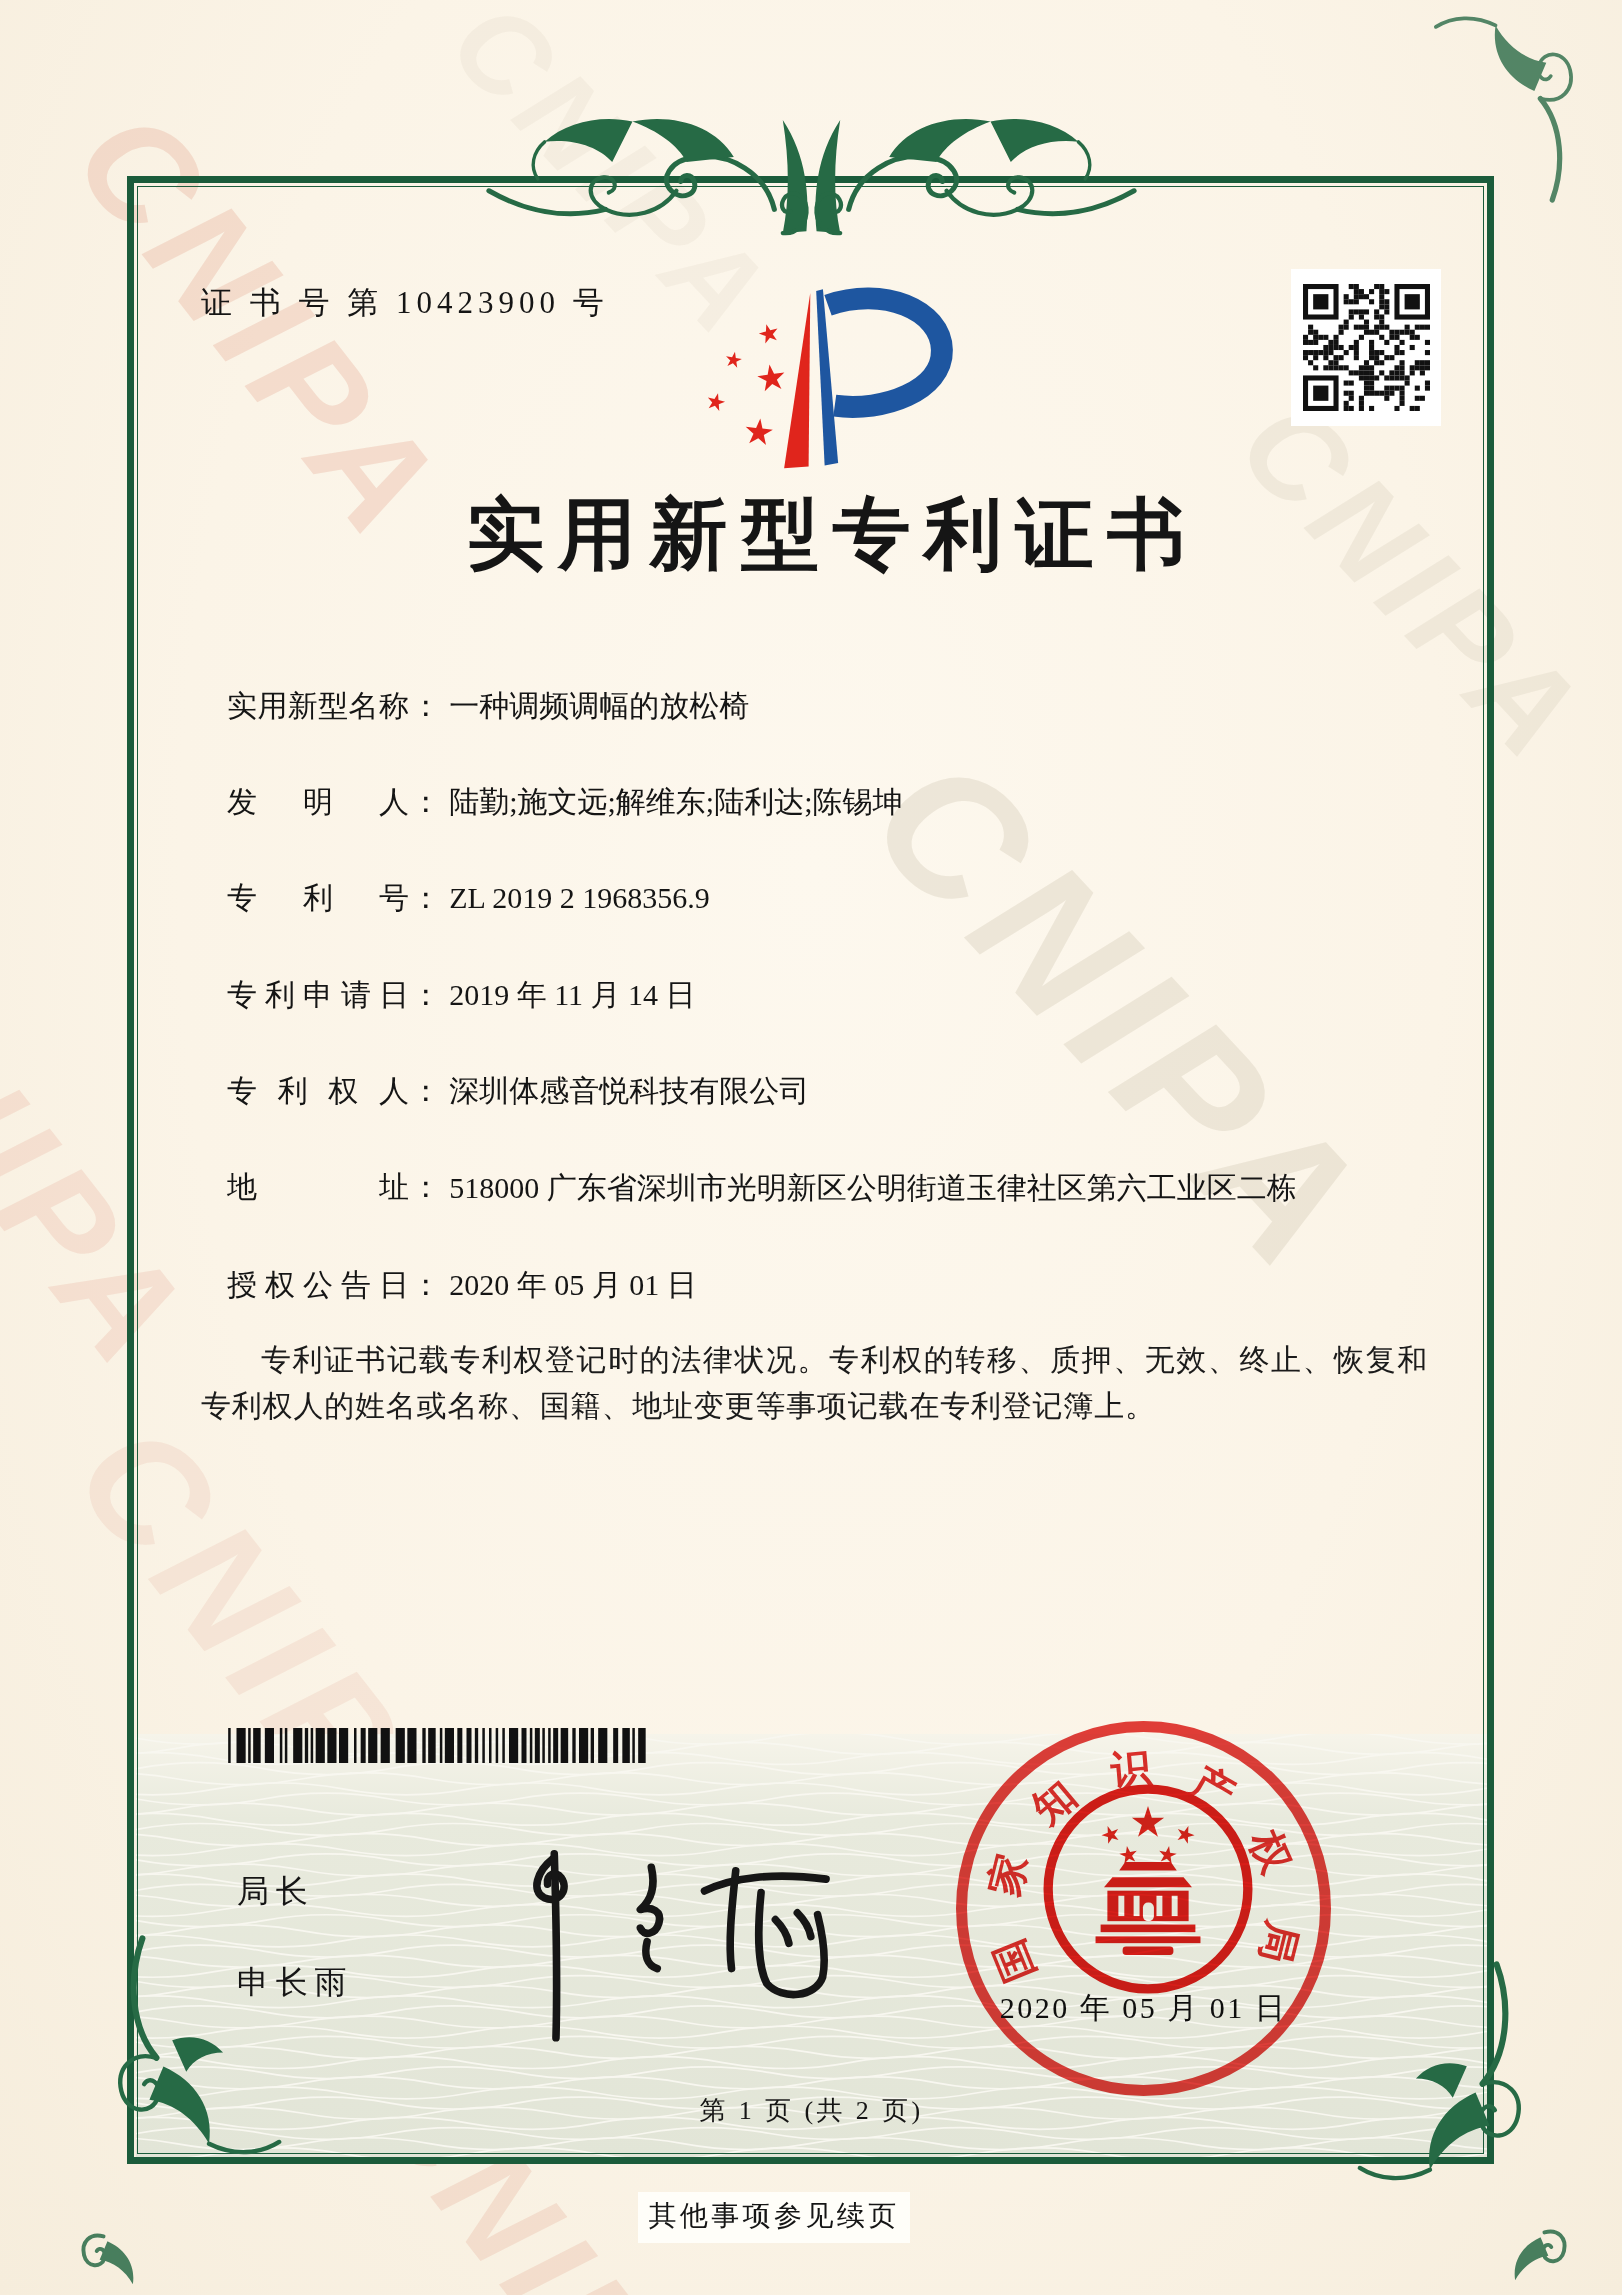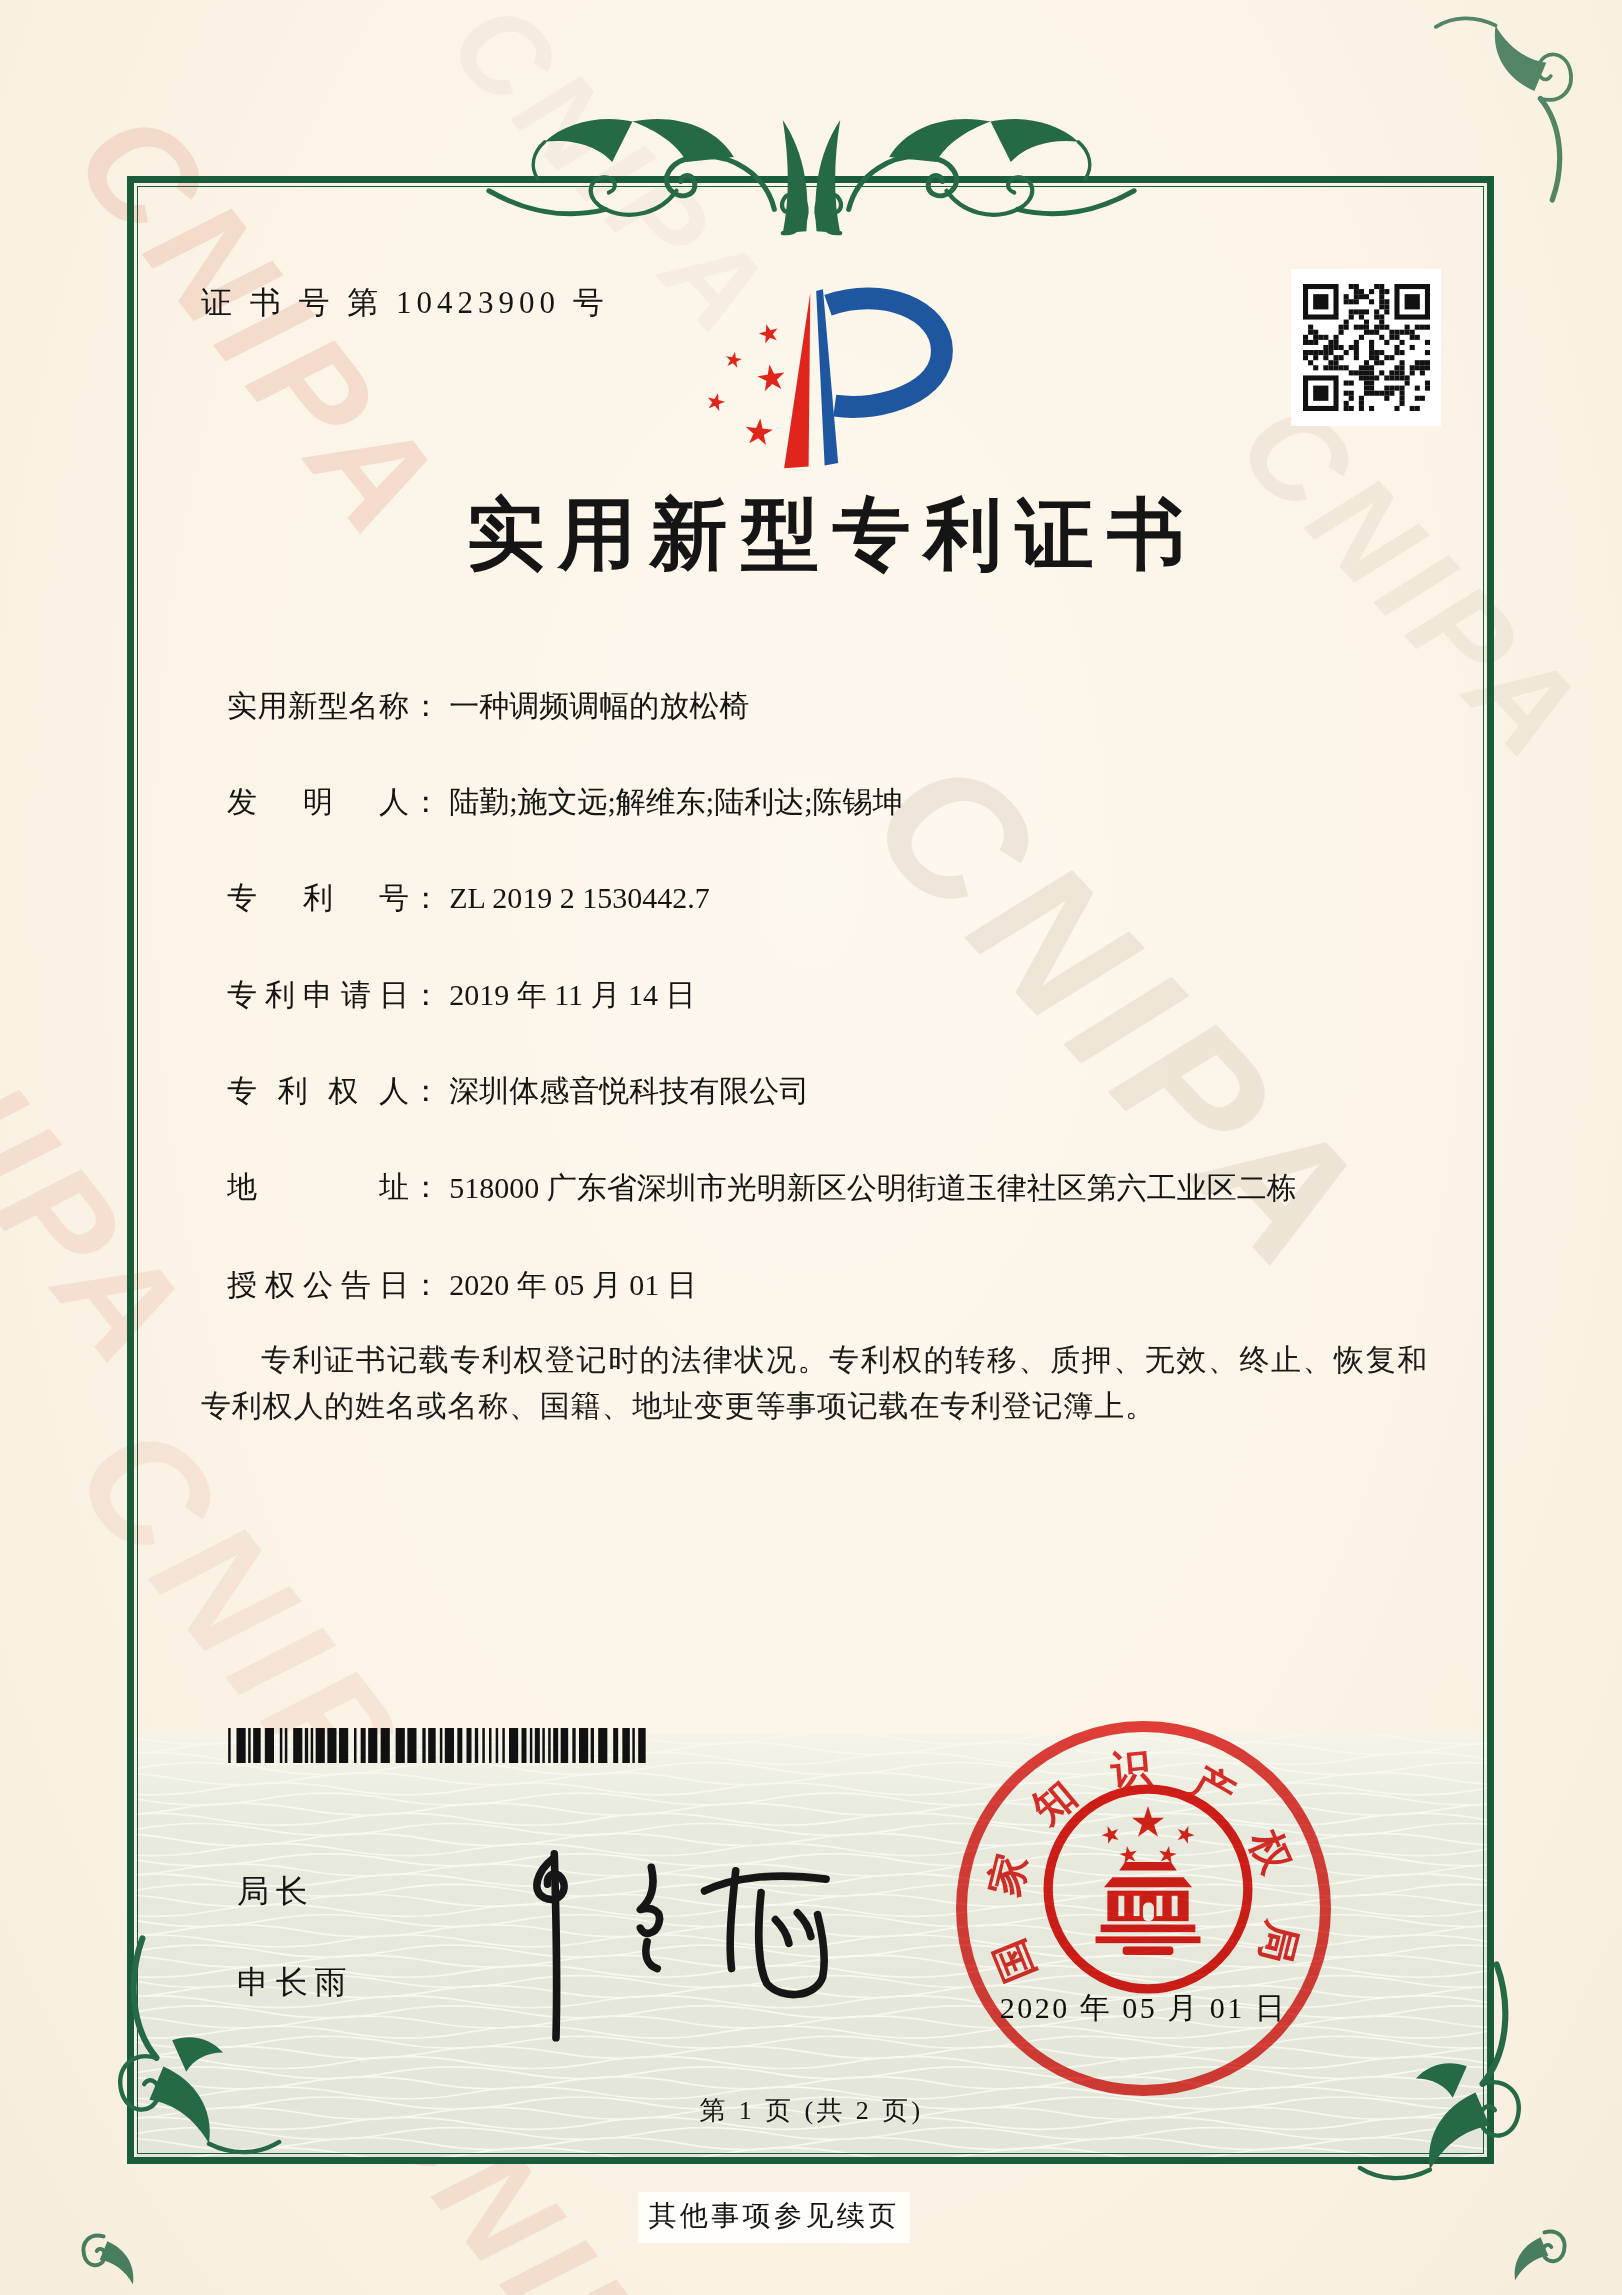--- a/index.html
+++ b/index.html
@@ -412,21 +412,21 @@
 
   <div class="title">实用新型专利证书</div>
 
   <div class="frow" style="top:685px;">
     <span class="field-label">实用新型名称</span><span class="colon">：</span><span class="field-value">一种调频调幅的放松椅</span>
   </div>
   <div class="frow" style="top:781px;">
     <span class="field-label">发明人</span><span class="colon">：</span><span class="field-value">陆勤;施文远;解维东;陆利达;陈锡坤</span>
   </div>
   <div class="frow" style="top:877px;">
-    <span class="field-label">专利号</span><span class="colon">：</span><span class="field-value">ZL 2019 2 1530442.7</span>
+    <span class="field-label">专利号</span><span class="colon">：</span><span class="field-value">ZL 2019 2 1968356.9</span>
   </div>
   <div class="frow" style="top:974px;">
     <span class="field-label">专利申请日</span><span class="colon">：</span><span class="field-value">2019 年 11 月 14 日</span>
   </div>
   <div class="frow" style="top:1070px;">
     <span class="field-label">专利权人</span><span class="colon">：</span><span class="field-value">深圳体感音悦科技有限公司</span>
   </div>
   <div class="frow" style="top:1166px;">
     <span class="field-label">地址</span><span class="colon">：</span><span class="field-value val-wrap">518000 广东省深圳市光明新区公明街道玉律社区第六工业区二栋</span>
   </div>

